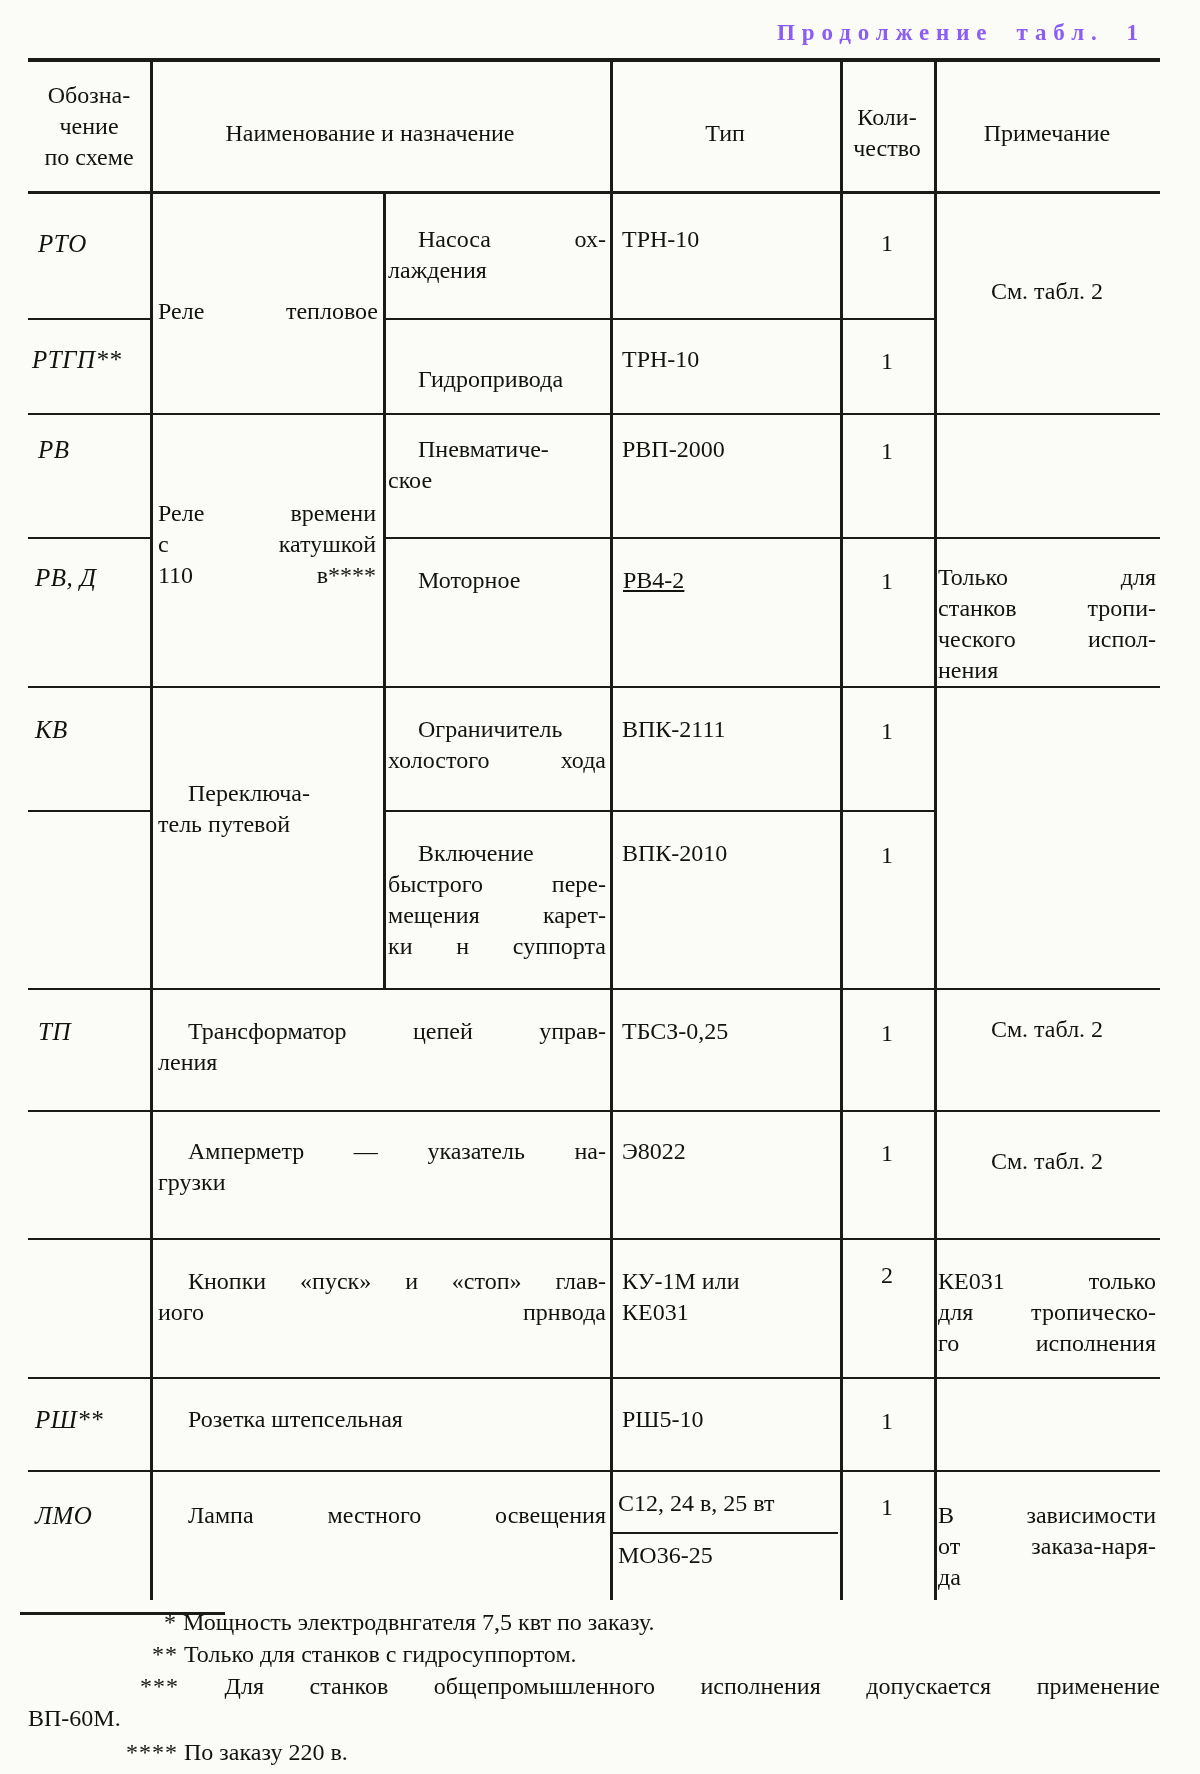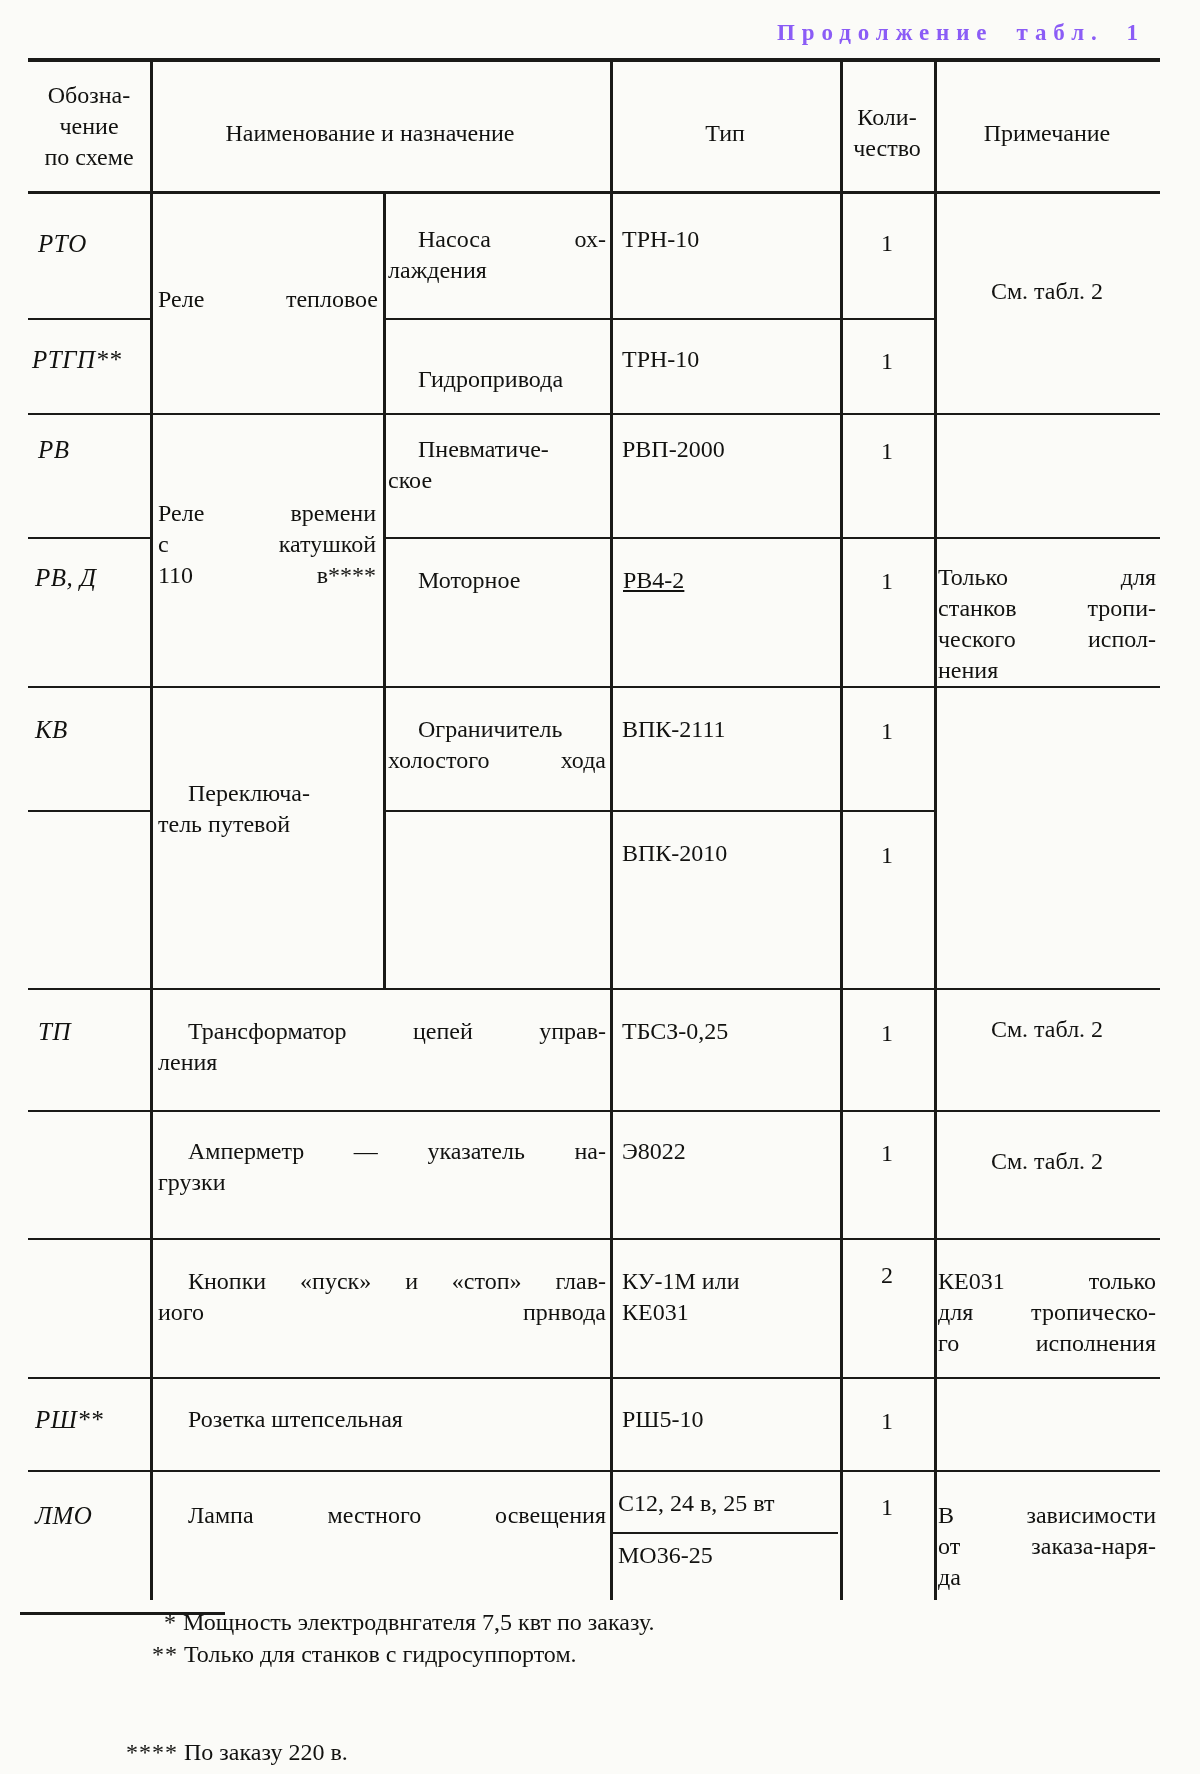--- a/index.html
+++ b/index.html
@@ -75,21 +75,21 @@
 
   <div class="cell hdr ctr" style="left:28px;top:80px;width:122px;">Обозна-
 чение
 по схеме</div>
   <div class="cell hdr ctr" style="left:150px;top:118px;width:440px;">Наименование и назначение</div>
   <div class="cell hdr ctr" style="left:610px;top:118px;width:230px;">Тип</div>
   <div class="cell hdr ctr" style="left:840px;top:102px;width:94px;">Коли-
 чество</div>
   <div class="cell hdr ctr" style="left:934px;top:118px;width:226px;">Примечание</div>
 
-  <div class="cell jst" style="left:158px;top:284px;width:220px;">Реле тепловое</div>
+  <div class="cell jst" style="left:158px;top:296px;width:220px;">Реле тепловое</div>
   <div class="cell jst" style="left:158px;top:498px;width:218px;">Реле времени
 с катушкой
 110 в****</div>
   <div class="cell ind" style="left:158px;top:778px;width:218px;">Переключа-
 тель путевой</div>
 
   <div class="cell des" style="left:38px;top:228px;">РТО</div>
   <div class="cell jst ind" style="left:388px;top:224px;width:218px;">Насоса ох-
 лаждения</div>
   <div class="cell" style="left:622px;top:224px;">ТРН-10</div>
@@ -115,20 +115,24 @@
 станков тропи-
 ческого испол-
 нения</div>
 
   <div class="cell des" style="left:35px;top:714px;">КВ</div>
   <div class="cell jst ind" style="left:388px;top:714px;width:218px;">Ограничитель
 холостого хода</div>
   <div class="cell" style="left:622px;top:714px;">ВПК-2111</div>
   <div class="cell ctr" style="left:840px;top:716px;width:94px;">1</div>
 
+  <div class="cell jst ind" style="left:388px;top:838px;width:218px;">Включение
+быстрого пере-
+мещения карет-
+ки н суппорта</div>
   <div class="cell" style="left:622px;top:838px;">ВПК-2010</div>
   <div class="cell ctr" style="left:840px;top:840px;width:94px;">1</div>
 
   <div class="cell des" style="left:38px;top:1016px;">ТП</div>
   <div class="cell jst ind" style="left:158px;top:1016px;width:448px;">Трансформатор цепей управ-
 ления</div>
   <div class="cell" style="left:622px;top:1016px;text-align:right;">ТБСЗ-0,25</div>
   <div class="cell ctr" style="left:840px;top:1018px;width:94px;">1</div>
   <div class="cell ctr" style="left:934px;top:1014px;width:226px;">См. табл. 2</div>
 
@@ -156,15 +160,17 @@
   <div class="cell jst ind" style="left:158px;top:1500px;width:448px;">Лампа местного освещения</div>
   <div class="cell" style="left:618px;top:1488px;">С12, 24 в, 25 вт</div>
   <div class="cell" style="left:618px;top:1540px;">МО36-25</div>
   <div class="cell ctr" style="left:840px;top:1492px;width:94px;">1</div>
   <div class="cell jst" style="left:938px;top:1500px;width:218px;">В зависимости
 от заказа-наря-
 да</div>
 
   <p class="fn" style="top:1606px;text-indent:136px;margin:0;"><span class="mk">*</span> <span>Мощность электродвнгателя 7,5 квт по заказу.</span></p>
   <p class="fn" style="top:1638px;text-indent:124px;margin:0;"><span class="mk">**</span> <span>Только для станков с гидросуппортом.</span></p>
+  <p class="fn jstf" style="top:1670px;text-indent:112px;margin:0;"><span class="mk">***</span> <span>Для станков общепромышленного исполнения допускается применение
+ВП-60М.</span></p>
   <p class="fn" style="top:1736px;text-indent:98px;margin:0;"><span class="mk">****</span> <span>По заказу 220 в.</span></p>
 
 </div>
 
 </body></html>

